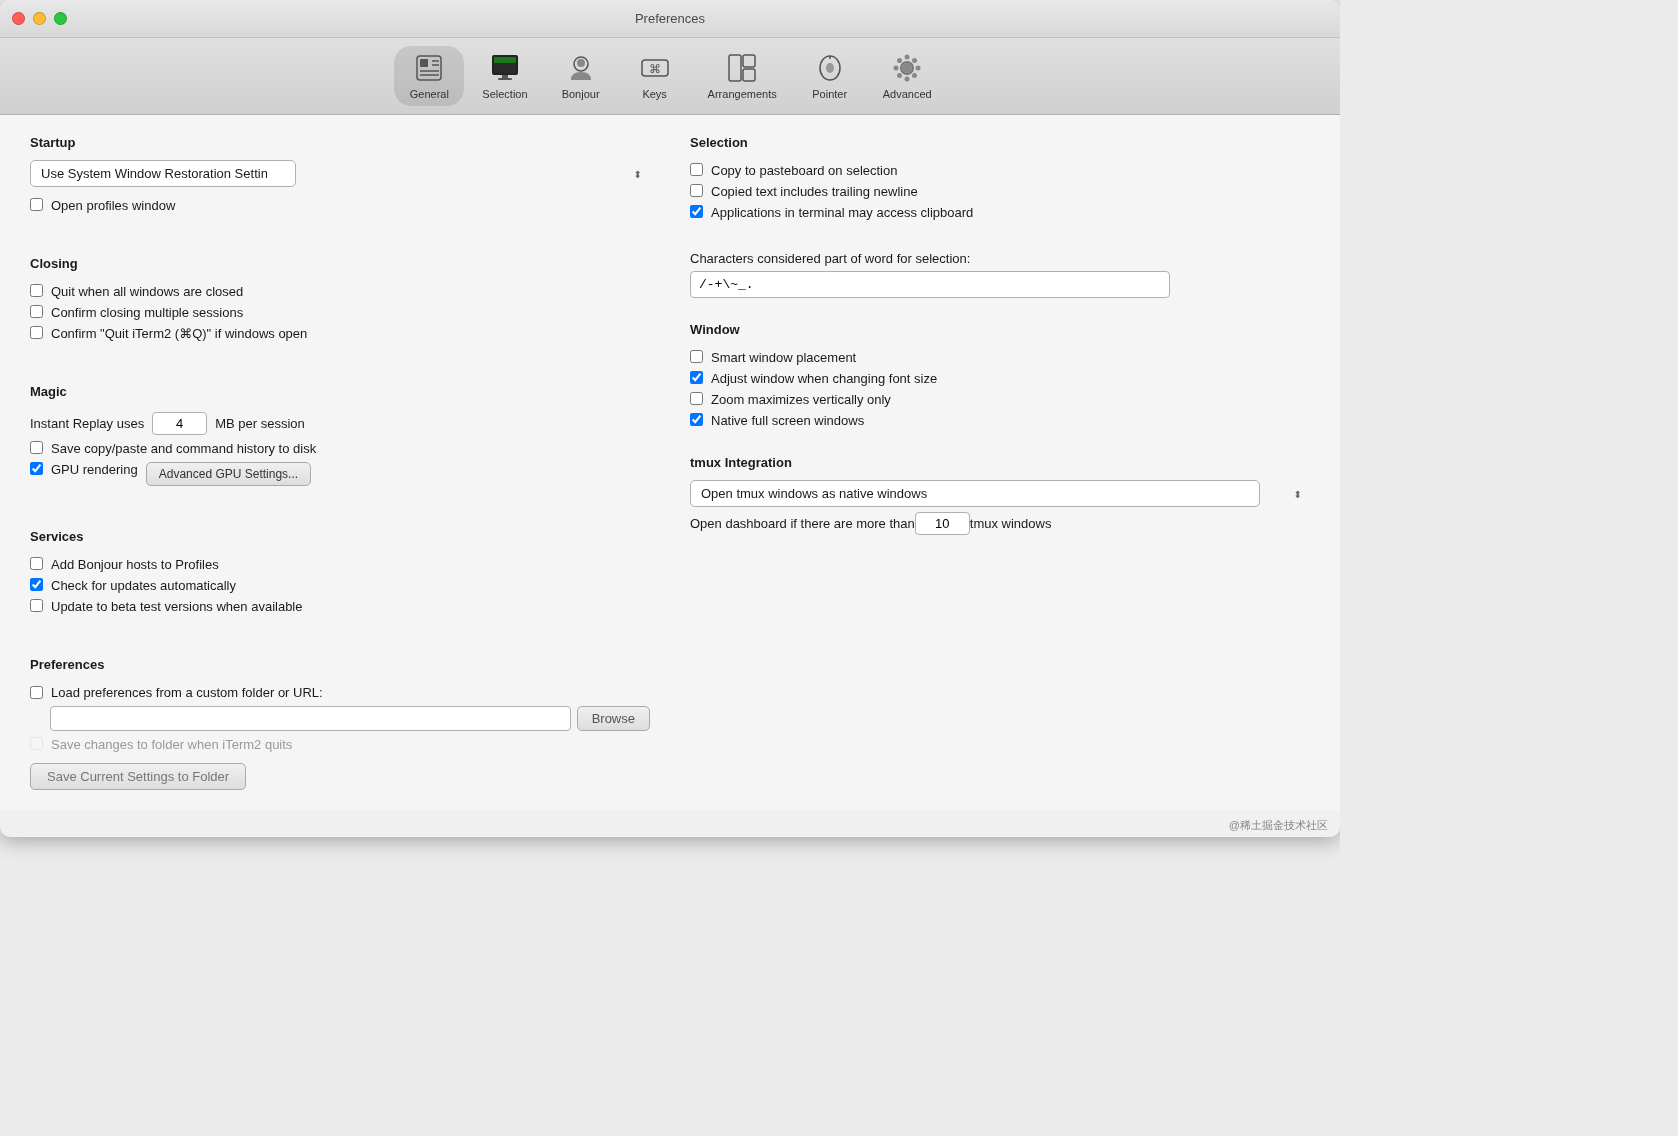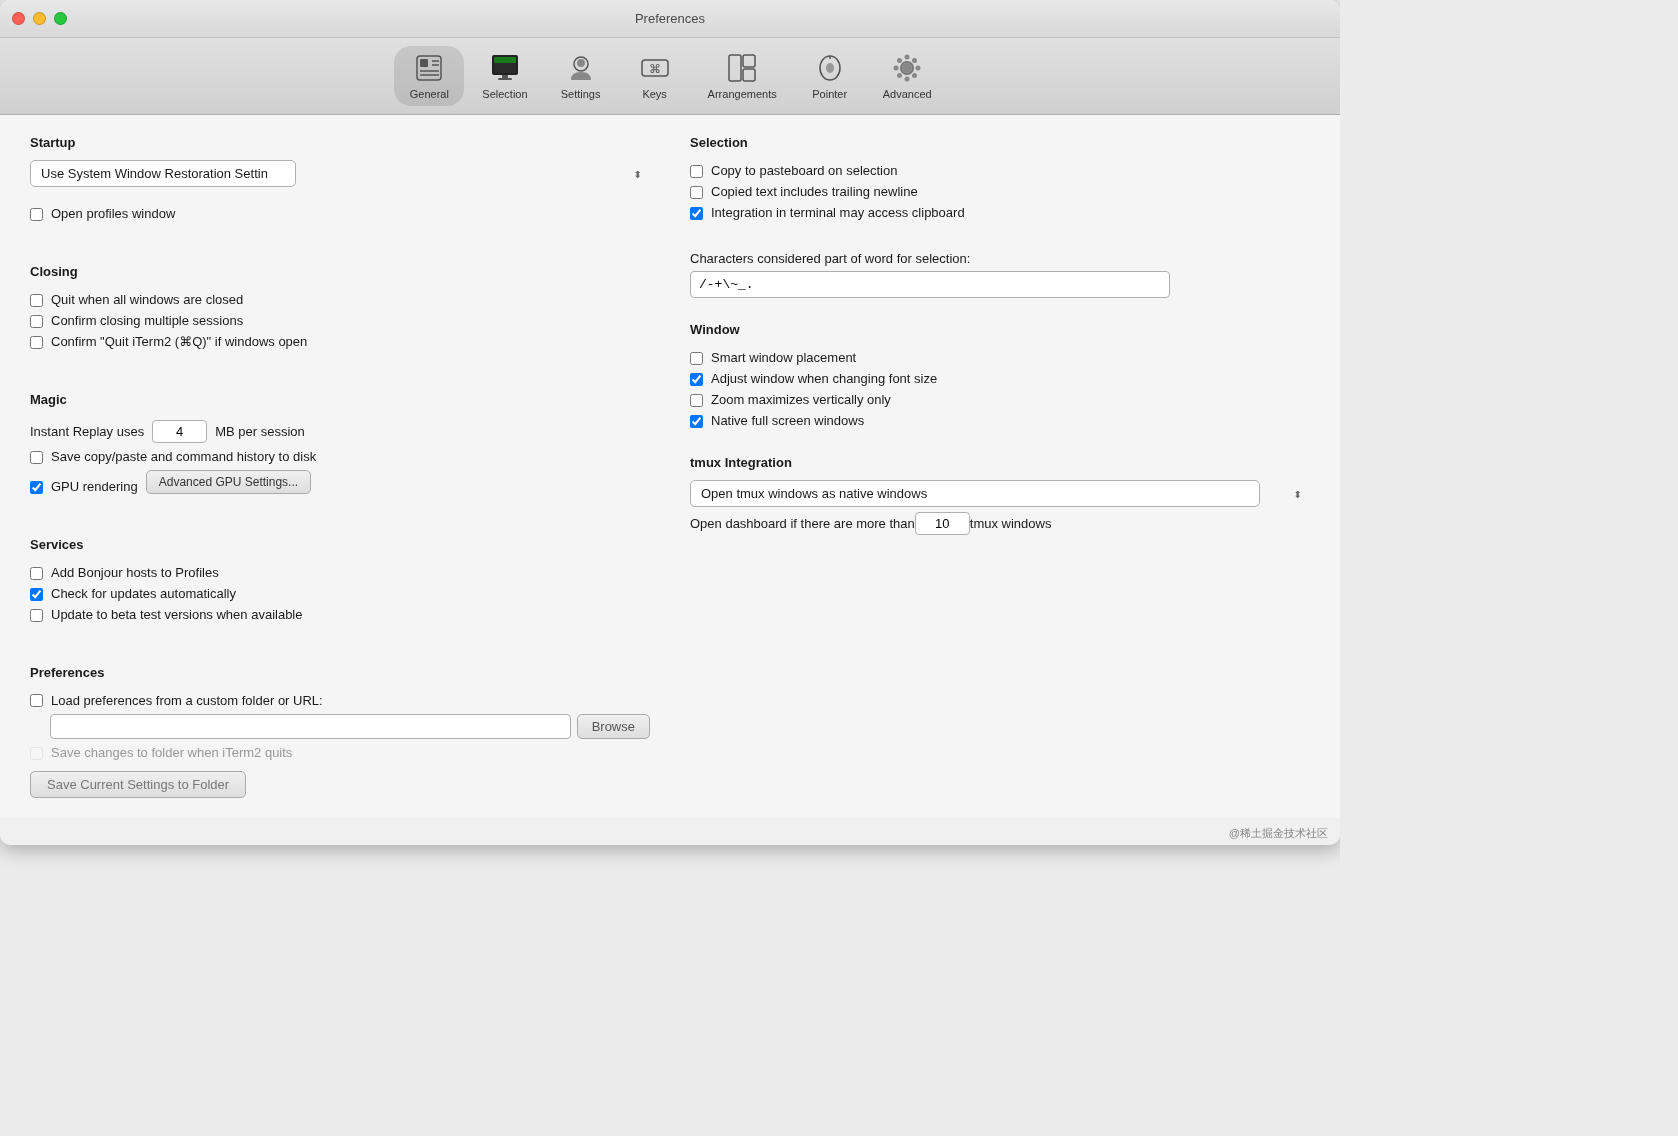--- a/index.html
+++ b/index.html
@@ -127,21 +127,21 @@
       position: absolute;
       right: 8px;
       top: 50%;
       transform: translateY(-50%);
       pointer-events: none;
       font-size: 10px;
       color: #666;
     }
     .checkbox-row {
       display: flex;
-      align-items: flex-end;
+      align-items: flex-start;
       gap: 8px;
       padding: 3px 0;
     }
     .checkbox-row input[type="checkbox"] {
       width: 13px;
       height: 13px;
       margin: 0;
       cursor: pointer;
     }
     .checkbox-row label {
@@ -285,21 +285,21 @@
     </div>
 
     <div class="toolbar-item">
       <div class="toolbar-icon">
         <svg width="32" height="32" viewBox="0 0 32 32">
           <circle cx="16" cy="12" r="7" fill="none" stroke="#555" stroke-width="1.5"></circle>
           <circle cx="16" cy="11" r="4" fill="#888"></circle>
           <path d="M6 28 Q6 20 16 20 Q26 20 26 28" fill="#888"></path>
         </svg>
       </div>
-      <span class="toolbar-label">Settings</span>
+      <span class="toolbar-label">Bonjour</span>
     </div>
 
     <div class="toolbar-item">
       <div class="toolbar-icon">
         <svg width="32" height="32" viewBox="0 0 32 32">
           <rect x="3" y="8" width="26" height="16" rx="3" fill="none" stroke="#555" stroke-width="1.5"></rect>
           <text x="16" y="21" text-anchor="middle" font-size="12" fill="#555">⌘</text>
         </svg>
       </div>
       <span class="toolbar-label">Keys</span>
@@ -355,21 +355,21 @@
       <div class="section">
         <div class="section-title">Startup</div>
         <div class="select-wrap">
           <select>
             <option>Use System Window Restoration Setting</option>
             <option>Open Default Window Arrangement</option>
             <option>Open Profiles Window</option>
           </select>
           <span class="select-arrow">⬍</span>
         </div>
-        <div class="checkbox-row" style="margin-top:16px">
+        <div class="checkbox-row" style="margin-top:8px">
           <input type="checkbox" id="open-profiles" style="">
           <label for="open-profiles">Open profiles window</label>
         </div>
       </div>
 
       <div class="section">
         <div class="section-title">Closing</div>
         <div class="checkbox-row">
           <input type="checkbox" id="quit-closed" style="">
           <label for="quit-closed">Quit when all windows are closed</label>
@@ -444,21 +444,21 @@
         <div class="checkbox-row">
           <input type="checkbox" id="copy-pasteboard" style="">
           <label for="copy-pasteboard">Copy to pasteboard on selection</label>
         </div>
         <div class="checkbox-row">
           <input type="checkbox" id="trailing-newline" style="">
           <label for="trailing-newline">Copied text includes trailing newline</label>
         </div>
         <div class="checkbox-row">
           <input type="checkbox" id="clipboard-access" checked="" style="">
-          <label for="clipboard-access">Integration in terminal may access clipboard</label>
+          <label for="clipboard-access">Applications in terminal may access clipboard</label>
         </div>
         <div style="margin-top:28px">
           <div class="characters-label">Characters considered part of word for selection:</div>
           <input type="text" class="text-input word-chars-input" value="/-+\~_." style="">
         </div>
       </div>
 
       <div class="section">
         <div class="section-title">Window</div>
         <div class="checkbox-row">

